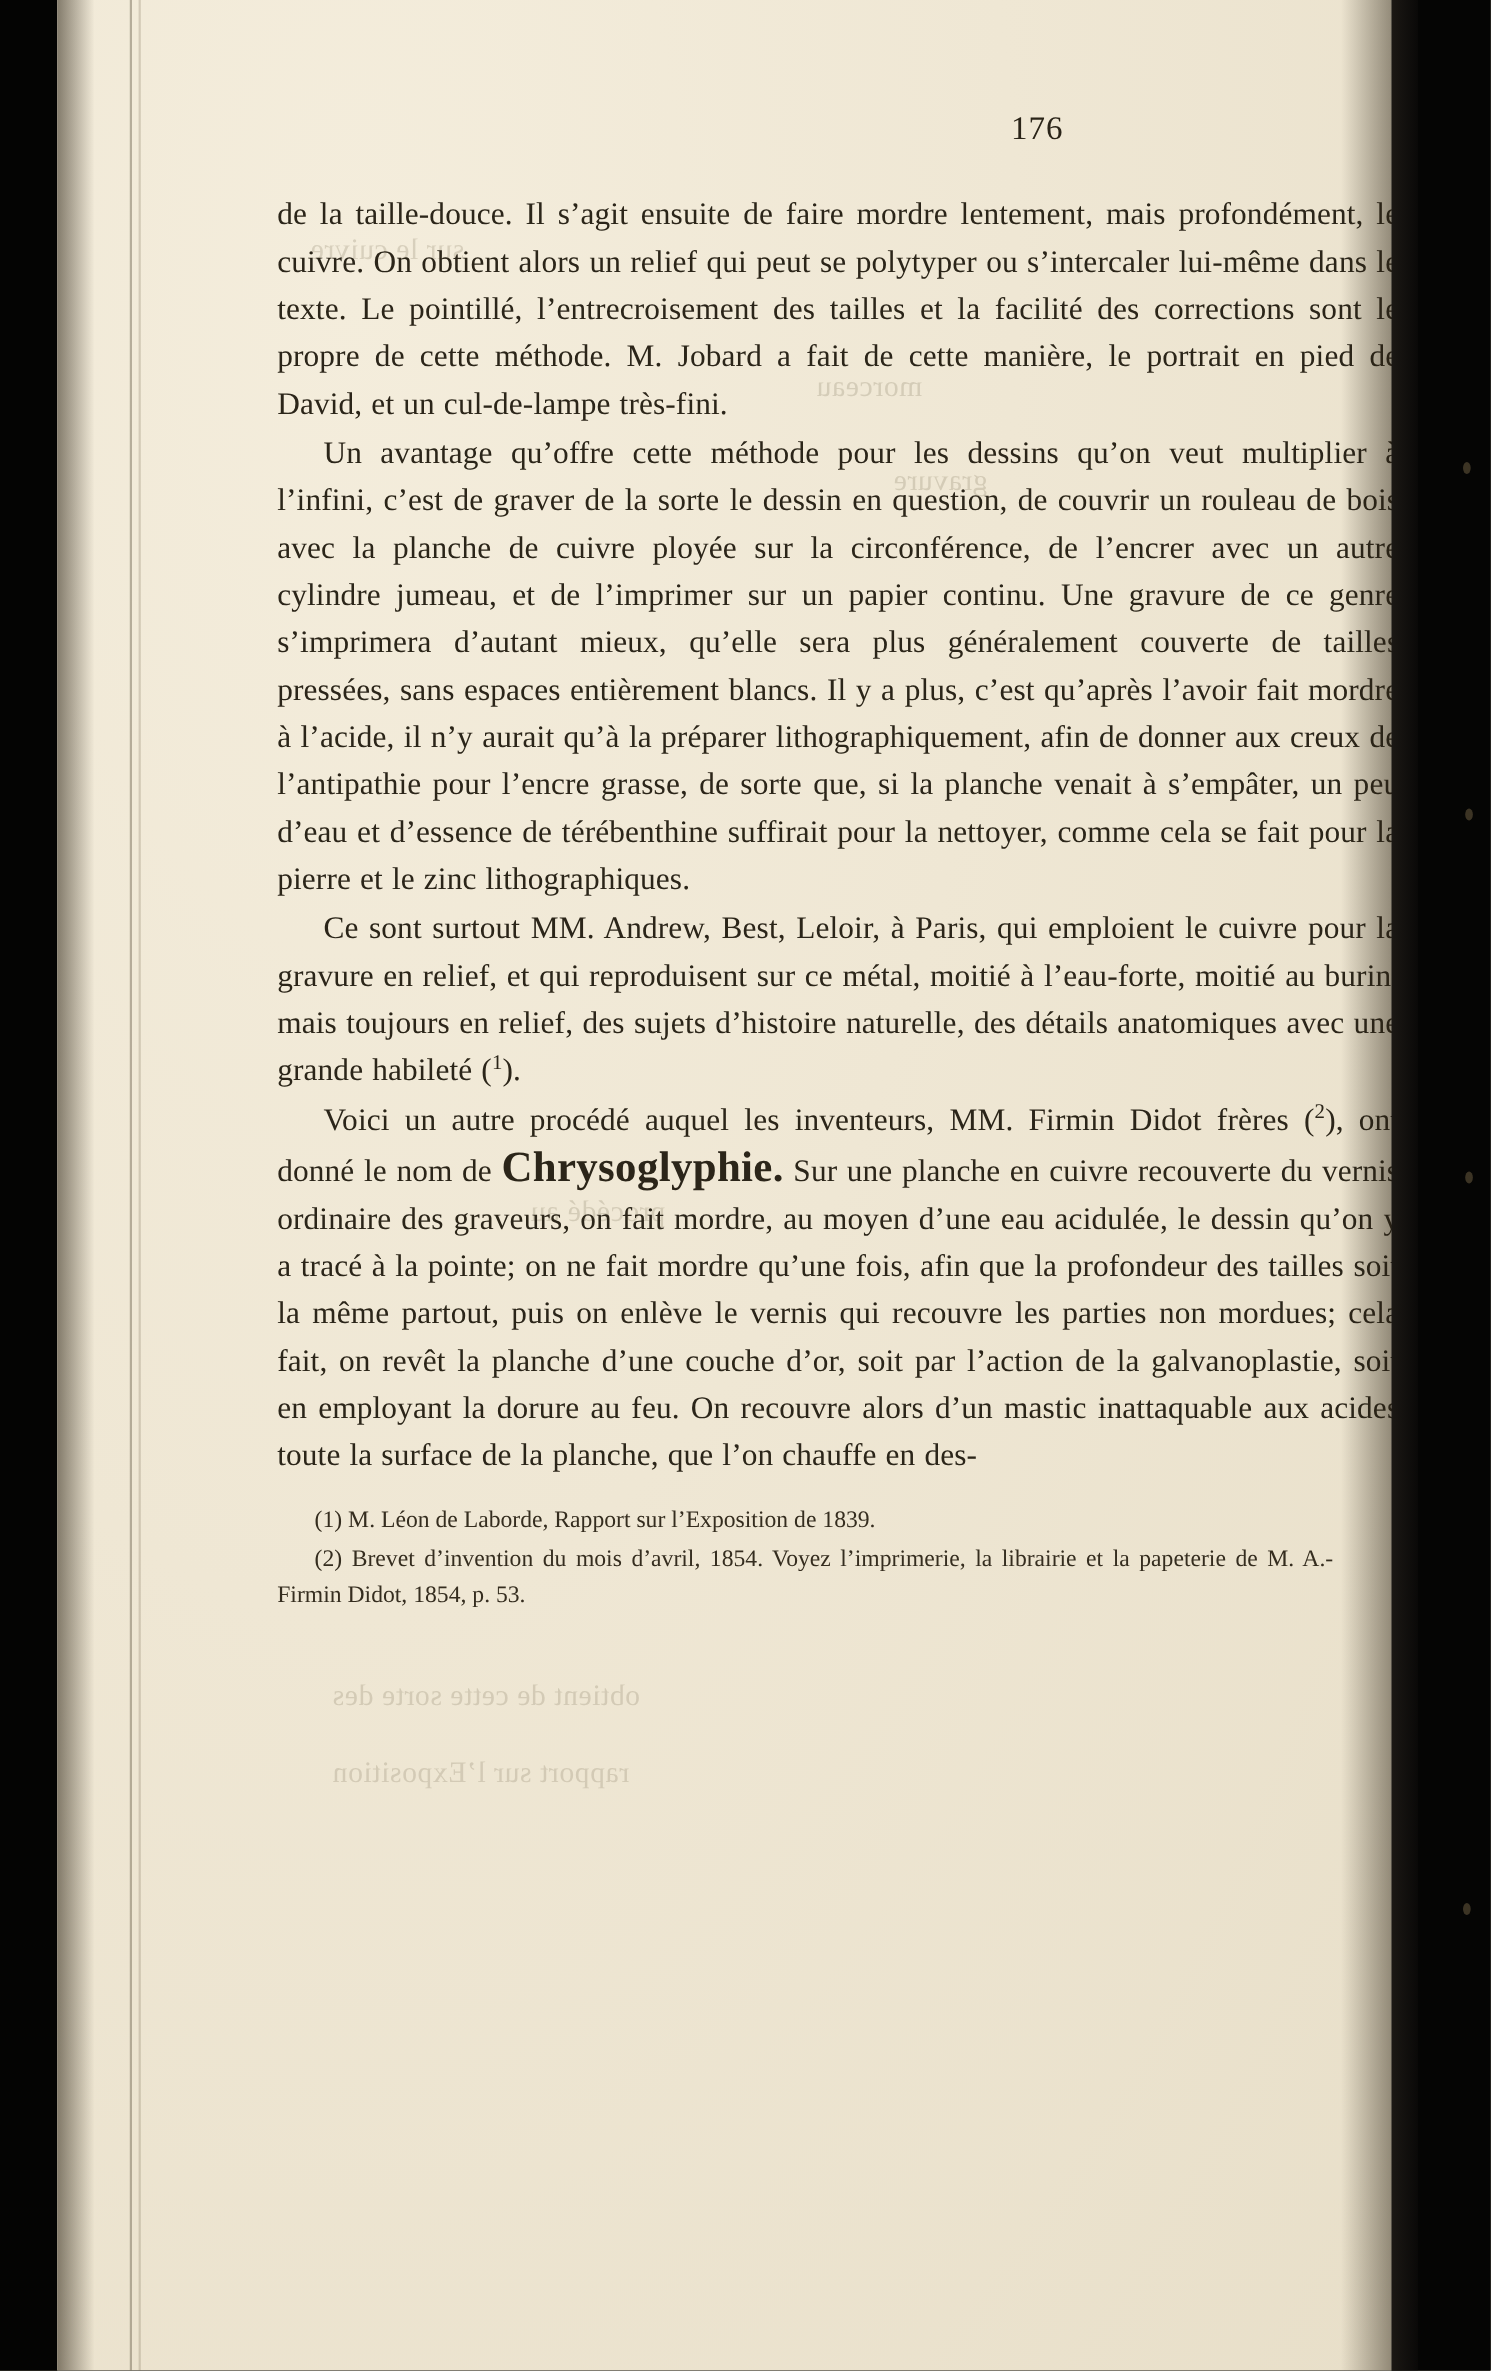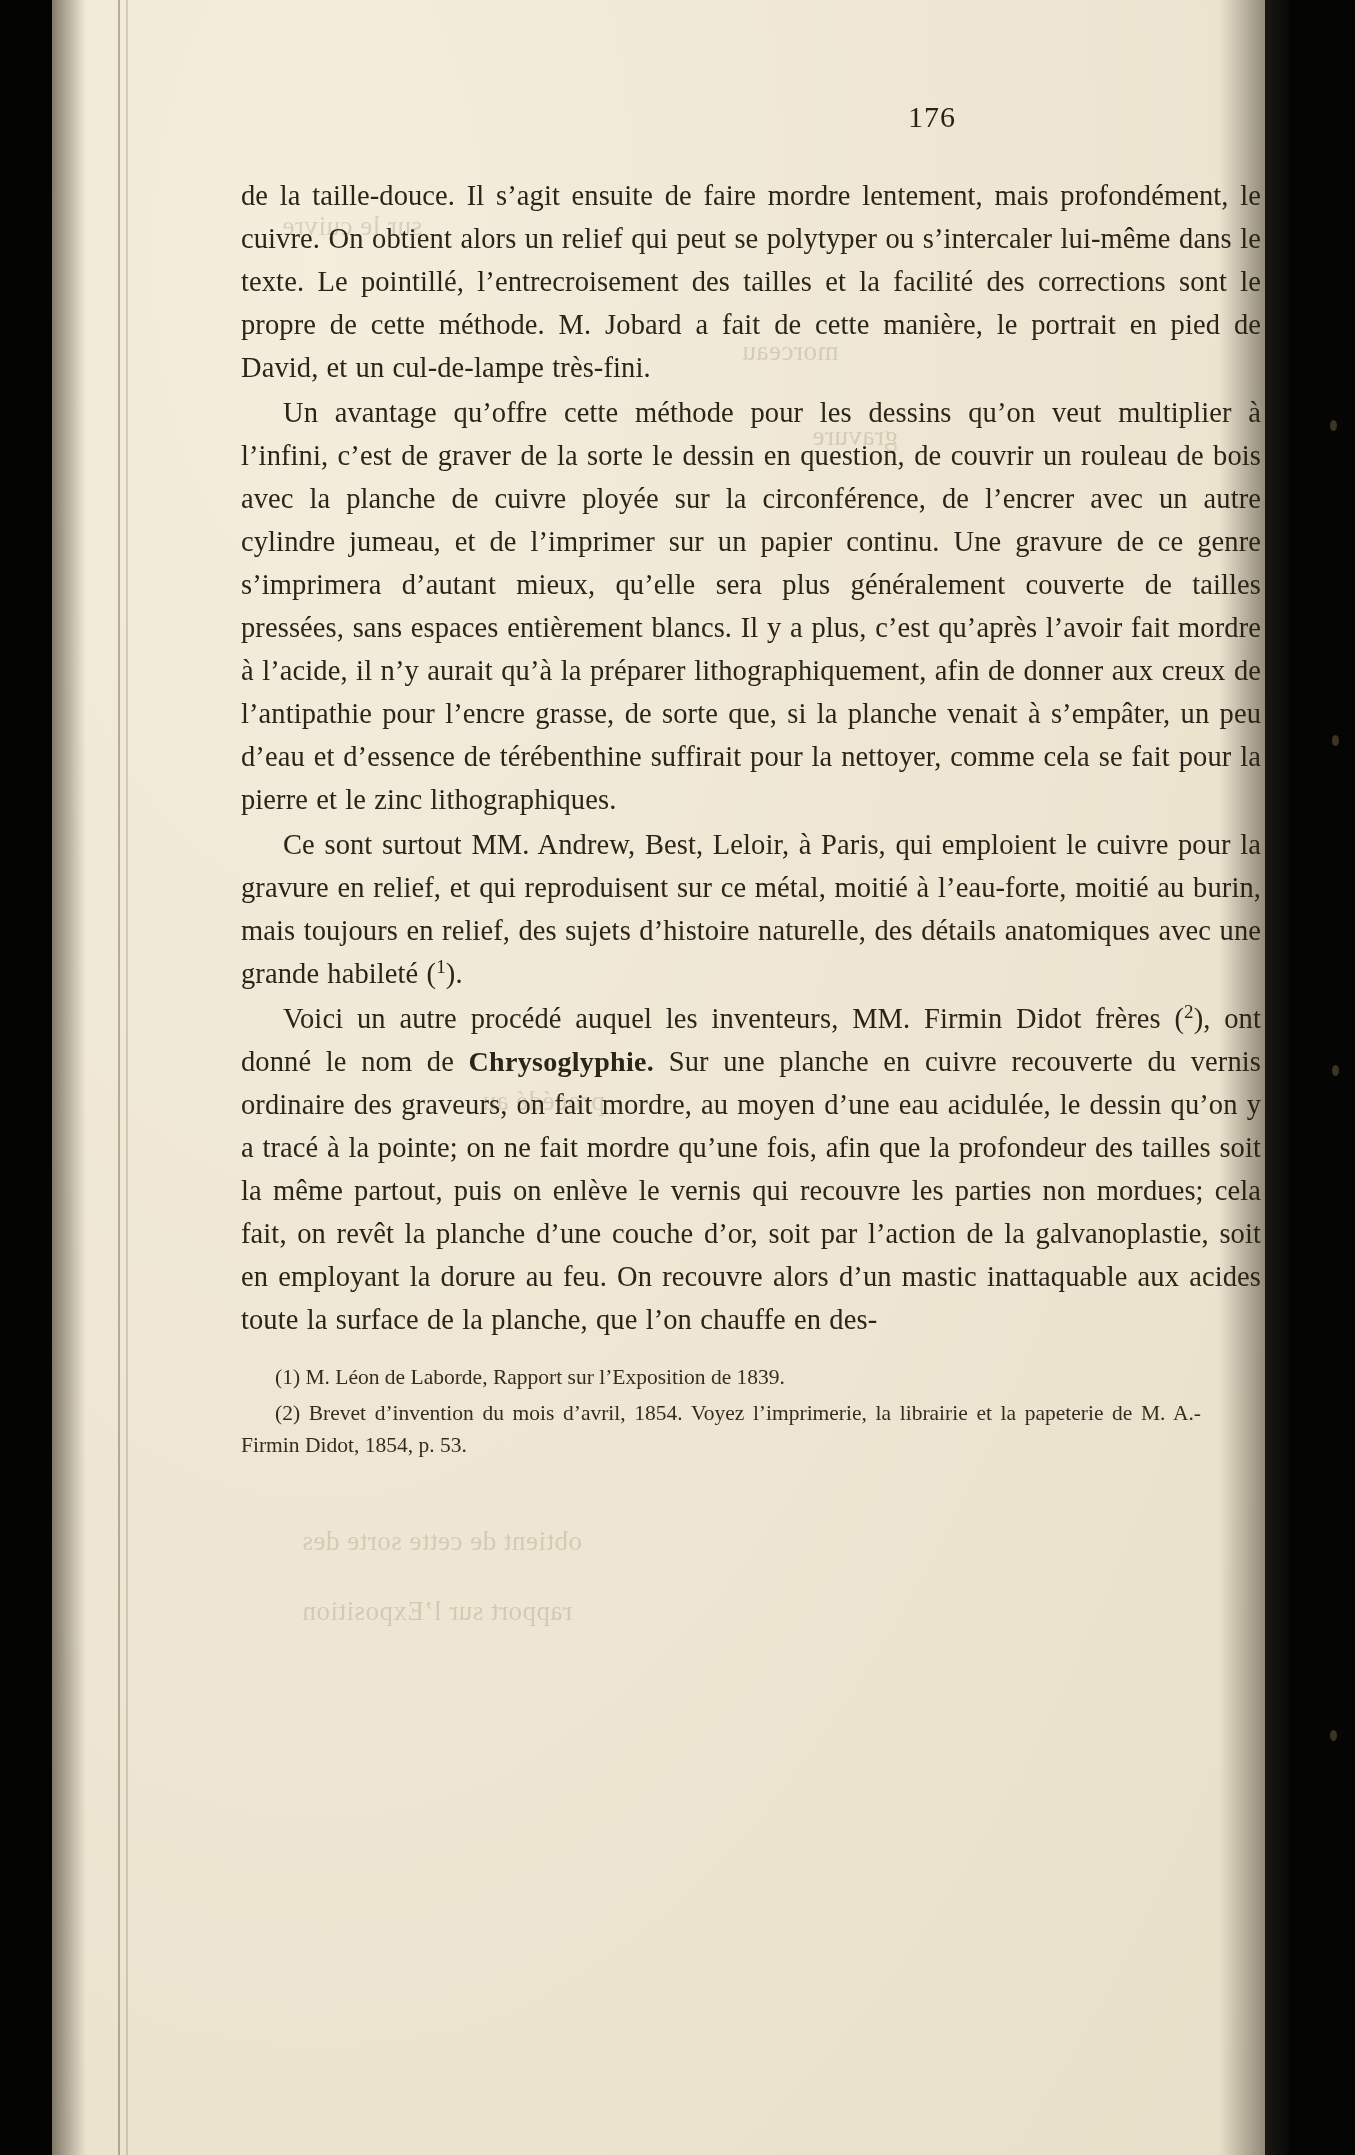--- a/index.html
+++ b/index.html
@@ -98,21 +98,21 @@
     position: absolute;
     width: 7px; height: 11px;
     border-radius: 50%;
     background: #6a5b3f;
     opacity: 0.55;
   }
 
   
   .page {
     position: absolute;
-    left: 189px;
+    left: 200px;
     top: 100px;
     width: 1022px;
     color: #2a2418;
   }
 
   .folio {
     text-align: center;
     font-size: 30px;
     letter-spacing: 1px;
     margin: 0 0 40px 0;
@@ -136,21 +136,21 @@
   }
   p.para.indent {
     text-indent: 42px;
   }
   p.para.first {
     text-indent: 0;
   }
 
   .kw {
     font-weight: bold;
-    font-size: 28px;
+    font-size: 39px;
     letter-spacing: 0.3px;
   }
 
   sup.note {
     font-size: 19px;
     vertical-align: super;
     line-height: 0;
   }
   .footnotes {
     margin-top: 20px;

